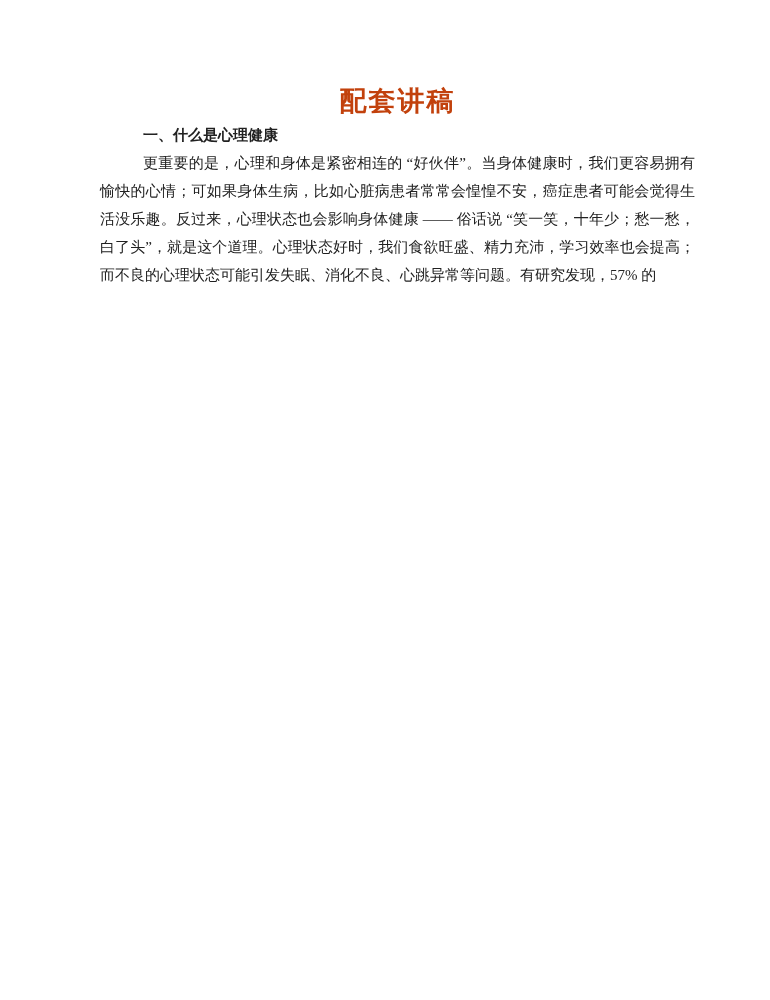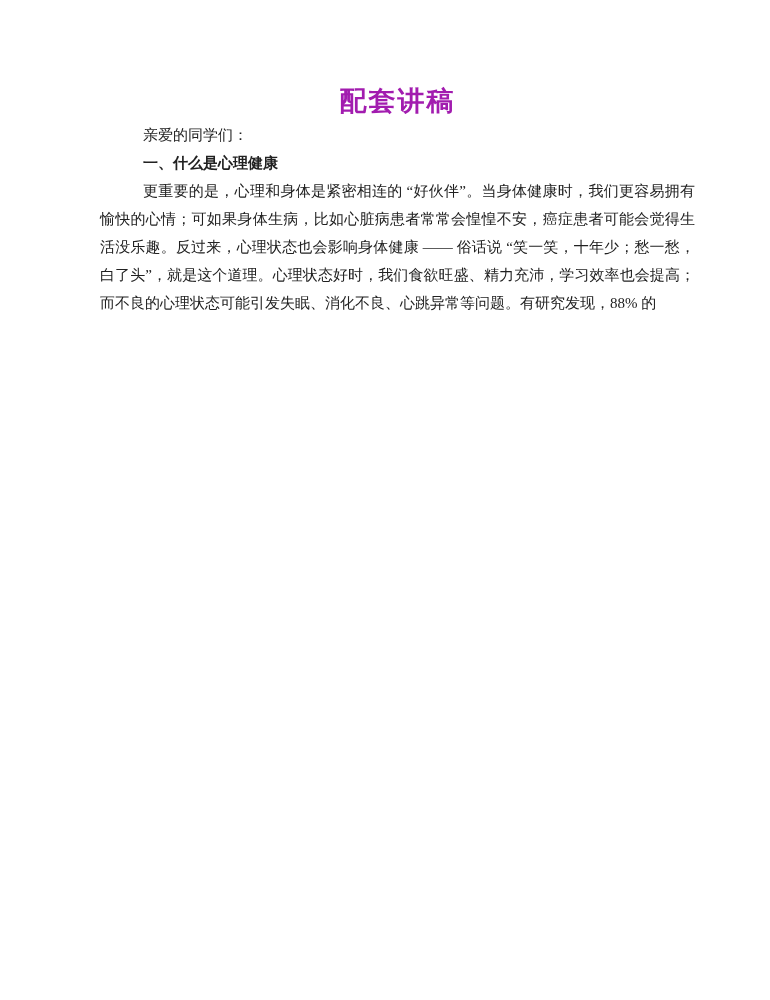--- a/index.html
+++ b/index.html
@@ -26,21 +26,21 @@
     width: 595px;
     color: #212121;
   }
   .doc-title {
     margin: 0 0 3px 0;
     font-size: 27px;
     font-weight: 700;
     line-height: 34px;
     text-align: center;
     letter-spacing: 2px;
-    color: #a21caf;
+    color: #c2410c;
   }
   .para {
     margin: 0;
     font-size: 15px;
     line-height: 28px;
     text-align: justify;
     text-indent: 43px;
     word-break: break-all;
   }
   .sec-heading {
@@ -51,24 +51,23 @@
     text-indent: 43px;
   }
 </style>
 </head>
 <body>
 
 <div class="page">
   <div class="content">
     <h1 class="doc-title">配套讲稿</h1>
 
-    <p class="para">亲爱的同学们：</p>
 
 
     <h2 class="sec-heading">一、什么是心理健康</h2>
 
 
 
 
 
-    <p class="para">更重要的是，心理和身体是紧密相连的 “好伙伴”。当身体健康时，我们更容易拥有愉快的心情；可如果身体生病，比如心脏病患者常常会惶惶不安，癌症患者可能会觉得生活没乐趣。反过来，心理状态也会影响身体健康 —— 俗话说 “笑一笑，十年少；愁一愁，白了头”，就是这个道理。心理状态好时，我们食欲旺盛、精力充沛，学习效率也会提高；而不良的心理状态可能引发失眠、消化不良、心跳异常等问题。有研究发现，88% 的</p>
+    <p class="para">更重要的是，心理和身体是紧密相连的 “好伙伴”。当身体健康时，我们更容易拥有愉快的心情；可如果身体生病，比如心脏病患者常常会惶惶不安，癌症患者可能会觉得生活没乐趣。反过来，心理状态也会影响身体健康 —— 俗话说 “笑一笑，十年少；愁一愁，白了头”，就是这个道理。心理状态好时，我们食欲旺盛、精力充沛，学习效率也会提高；而不良的心理状态可能引发失眠、消化不良、心跳异常等问题。有研究发现，57% 的</p>
   </div>
 </div>
 
 </body></html>

